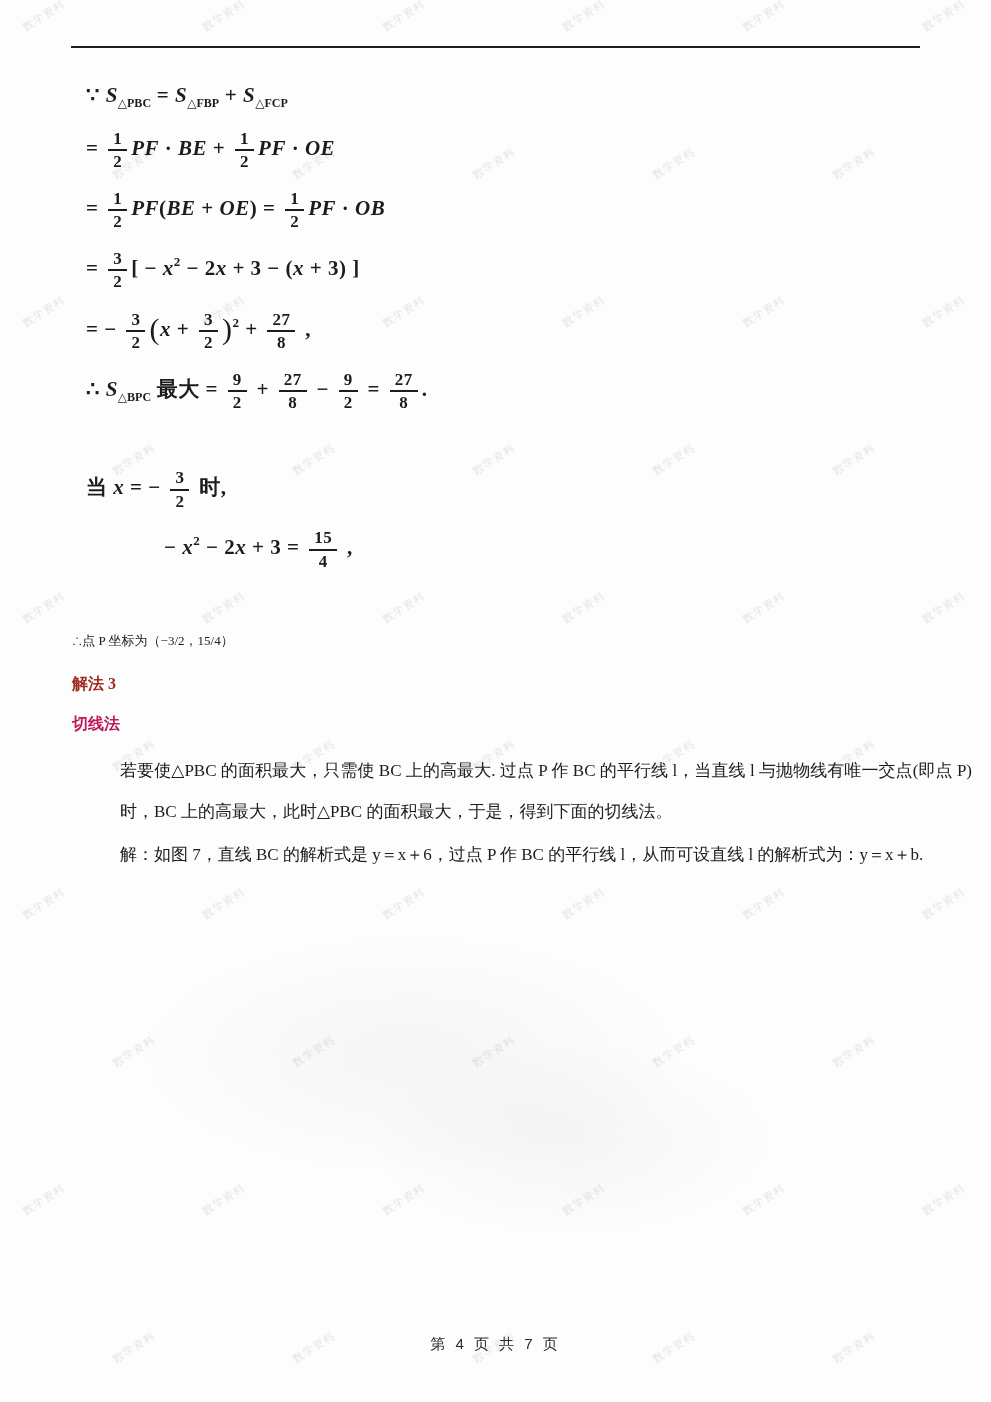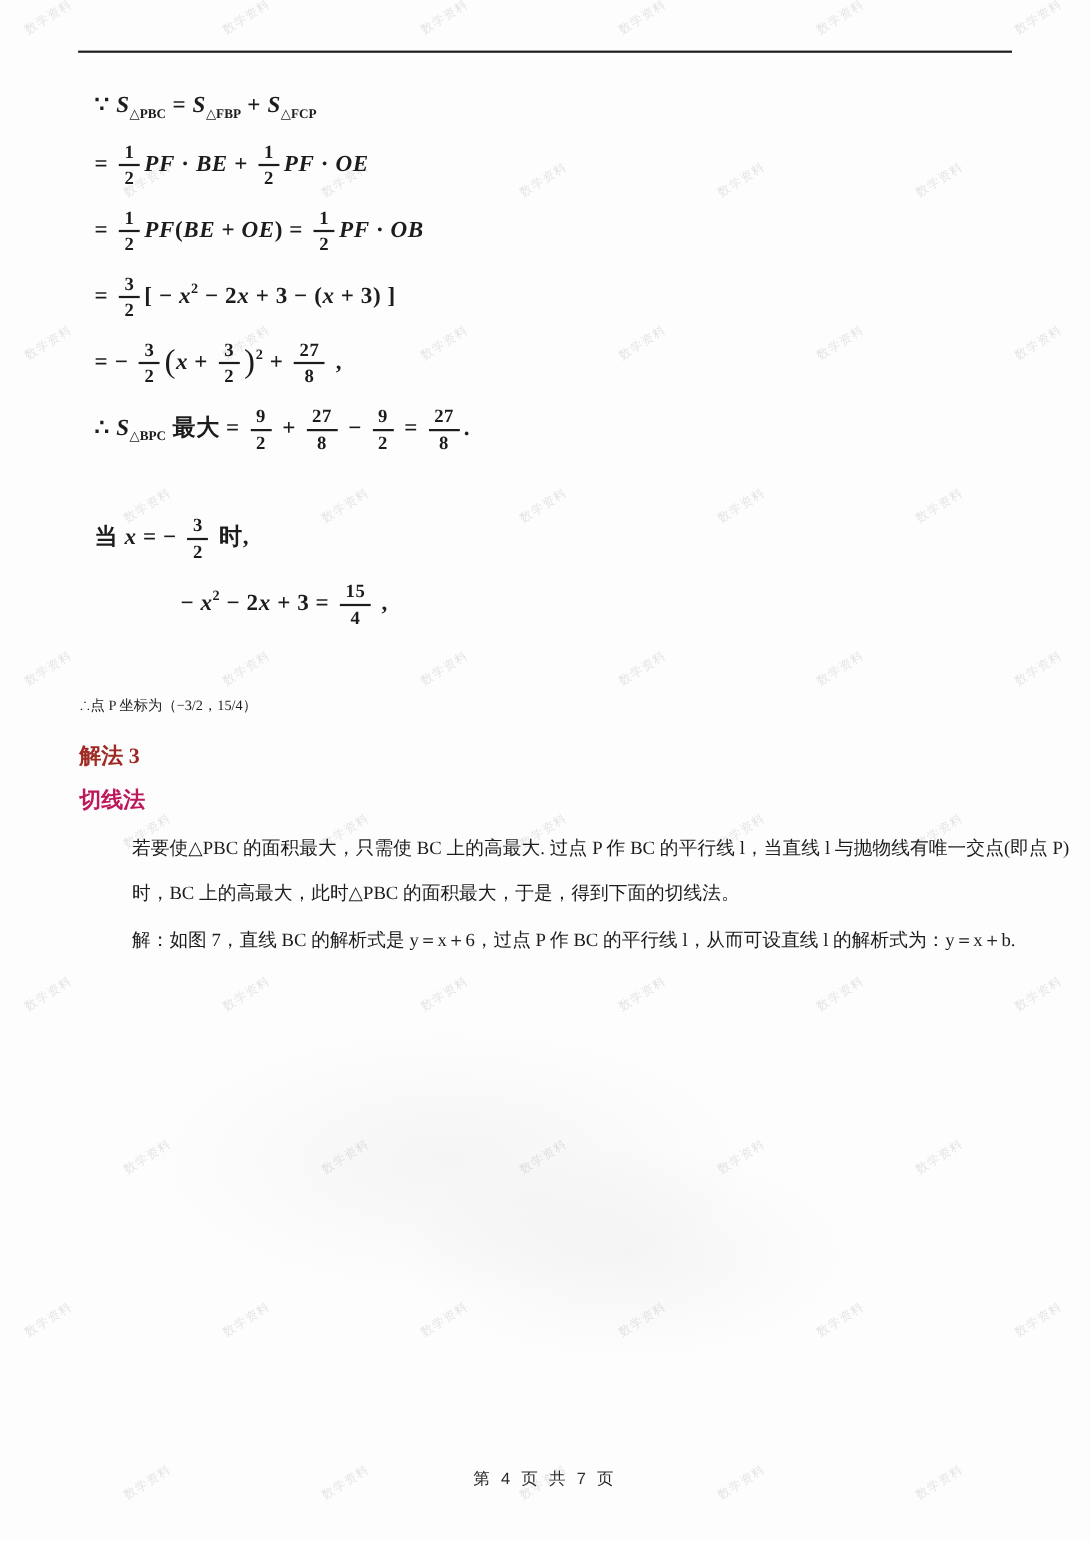--- a/index.html
+++ b/index.html
@@ -44,21 +44,21 @@
   }
   .frac .num { border-bottom: 2px solid #1c1c1c; padding: 0 5px 1px; }
   .frac .den { padding-top: 1px; }
   
   .conclusion {
     position: absolute; left: 72px; top: 632px;
     font-size: 13px;
   }
   .heading {
     position: absolute; left: 72px;
-    font-size: 20px; font-weight: 700;
+    font-size: 16px; font-weight: 700;
   }
   .h-method { top: 674px; }
   .h-name { top: 714px; }
   .body-par {
     position: absolute; left: 72px; width: 852px;
     font-size: 17px; line-height: 41px;
     text-align: justify;
     margin-left: 48px;
   }
   .p1 { top: 750px; }

